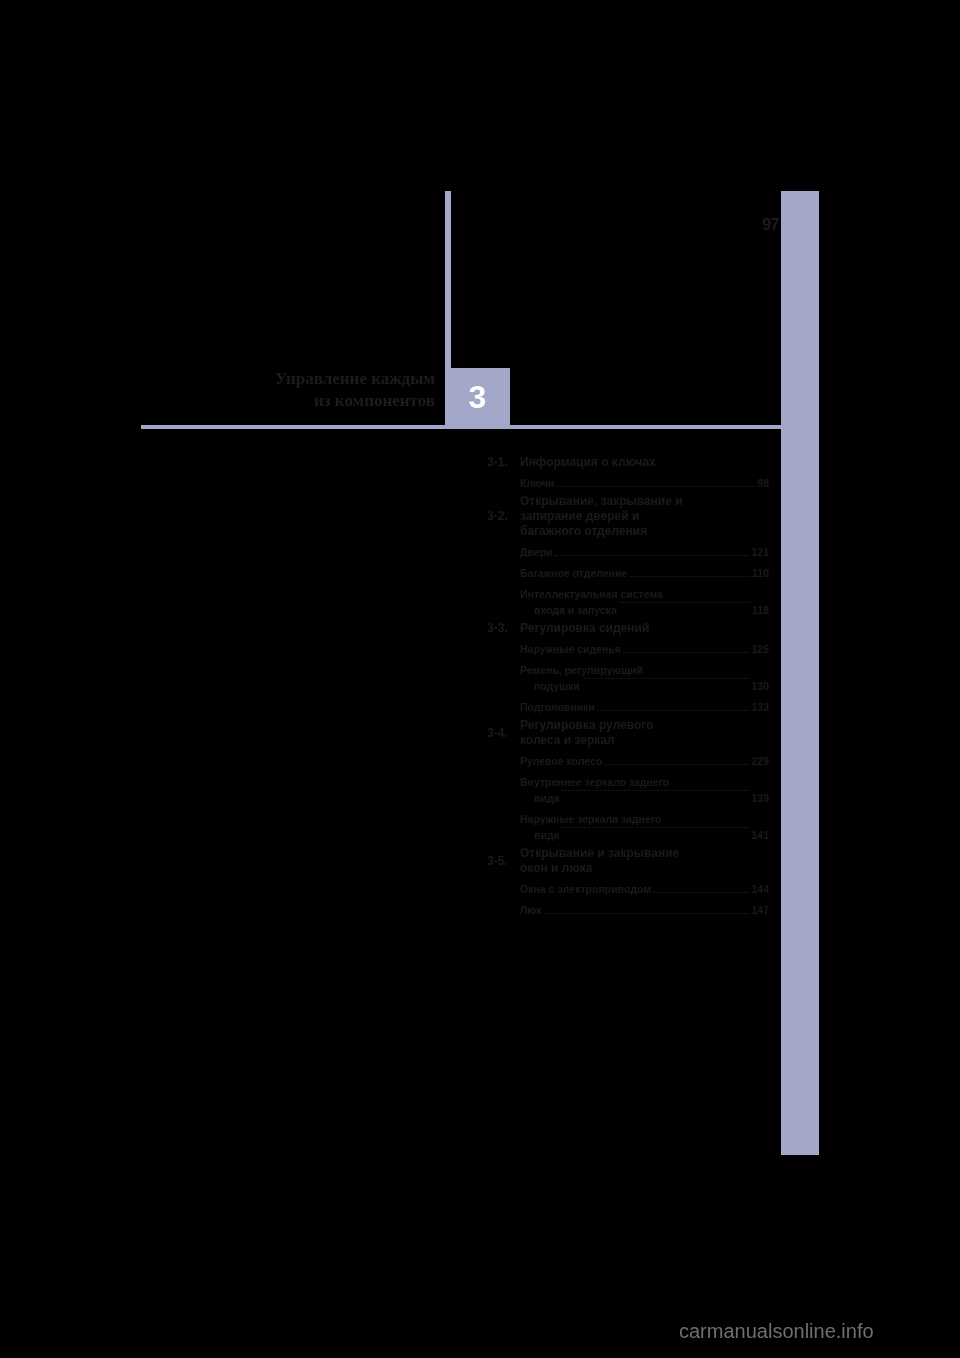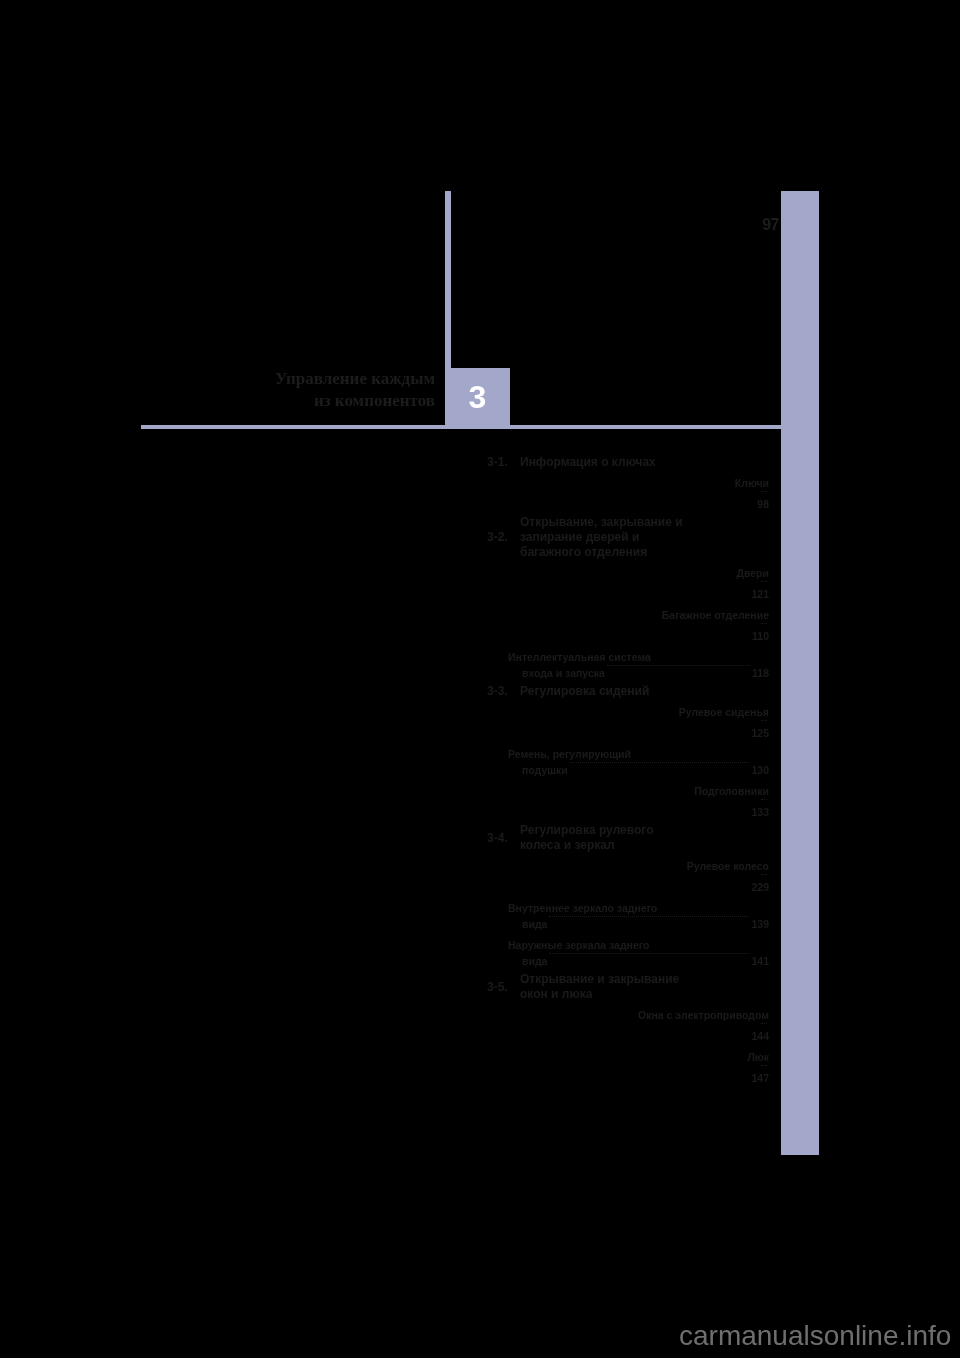--- a/index.html
+++ b/index.html
@@ -134,21 +134,20 @@
 
   .toc-entry {
     display: flex;
     align-items: flex-end;
     font-size: 10.5px;
     font-weight: bold;
     line-height: 16px;
     margin-left: 33px;
     margin-top: 5px;
     margin-bottom: 3px;
-    flex-direction: column;
   }
   .toc-entry-label {
     white-space: pre-wrap;
     flex: 0 1 auto;
   }
   .toc-leader {
     flex: 1 1 auto;
     border-bottom: 1.5px dotted #1a1a1a;
     height: 0;
     margin: 0 2px 4px 2px;
@@ -156,36 +155,36 @@
   }
   .toc-page {
     flex: 0 0 auto;
     font-weight: bold;
     white-space: nowrap;
   }
 
   
   .toc-entry.wrap {
     display: block;
-    margin-left: 21px;
+    margin-left: 33px;
   }
   .toc-entry.wrap .line1 {
     display: block;
   }
   .toc-entry.wrap .line2 {
     display: flex;
     margin-left: 14px;
   }
 
   
   .watermark {
     position: absolute;
     left: 679px;
     top: 1320px;
-    font-size: 28px;
+    font-size: 20px;
     color: #6f6f6f;
     font-family: "Liberation Sans", sans-serif;
     letter-spacing: 0px;
     white-space: nowrap;
   }
 </style>
 </head>
 <body>
 
 <div id="page">
@@ -244,21 +243,21 @@
             <span class="toc-page">118</span>
           </span>
         </div>
       </div>
       <div class="toc-section">
         <div class="toc-section-head">
           <span class="toc-section-num">3-3.</span>
           <span class="toc-section-name" style="white-space: pre-line;">Регулировка сидений</span>
         </div>
         <div class="toc-entry">
-          <span class="toc-entry-label">Рулевое сиденья</span>
+          <span class="toc-entry-label">Наружные сиденья</span>
           <span class="toc-leader"></span>
           <span class="toc-page">125</span>
         </div>
         <div class="toc-entry wrap">
           <span class="line1">Ремень, регулирующий</span>
           <span class="line2">
             <span class="toc-entry-label">подушки</span>
             <span class="toc-leader"></span>
             <span class="toc-page">130</span>
           </span>

